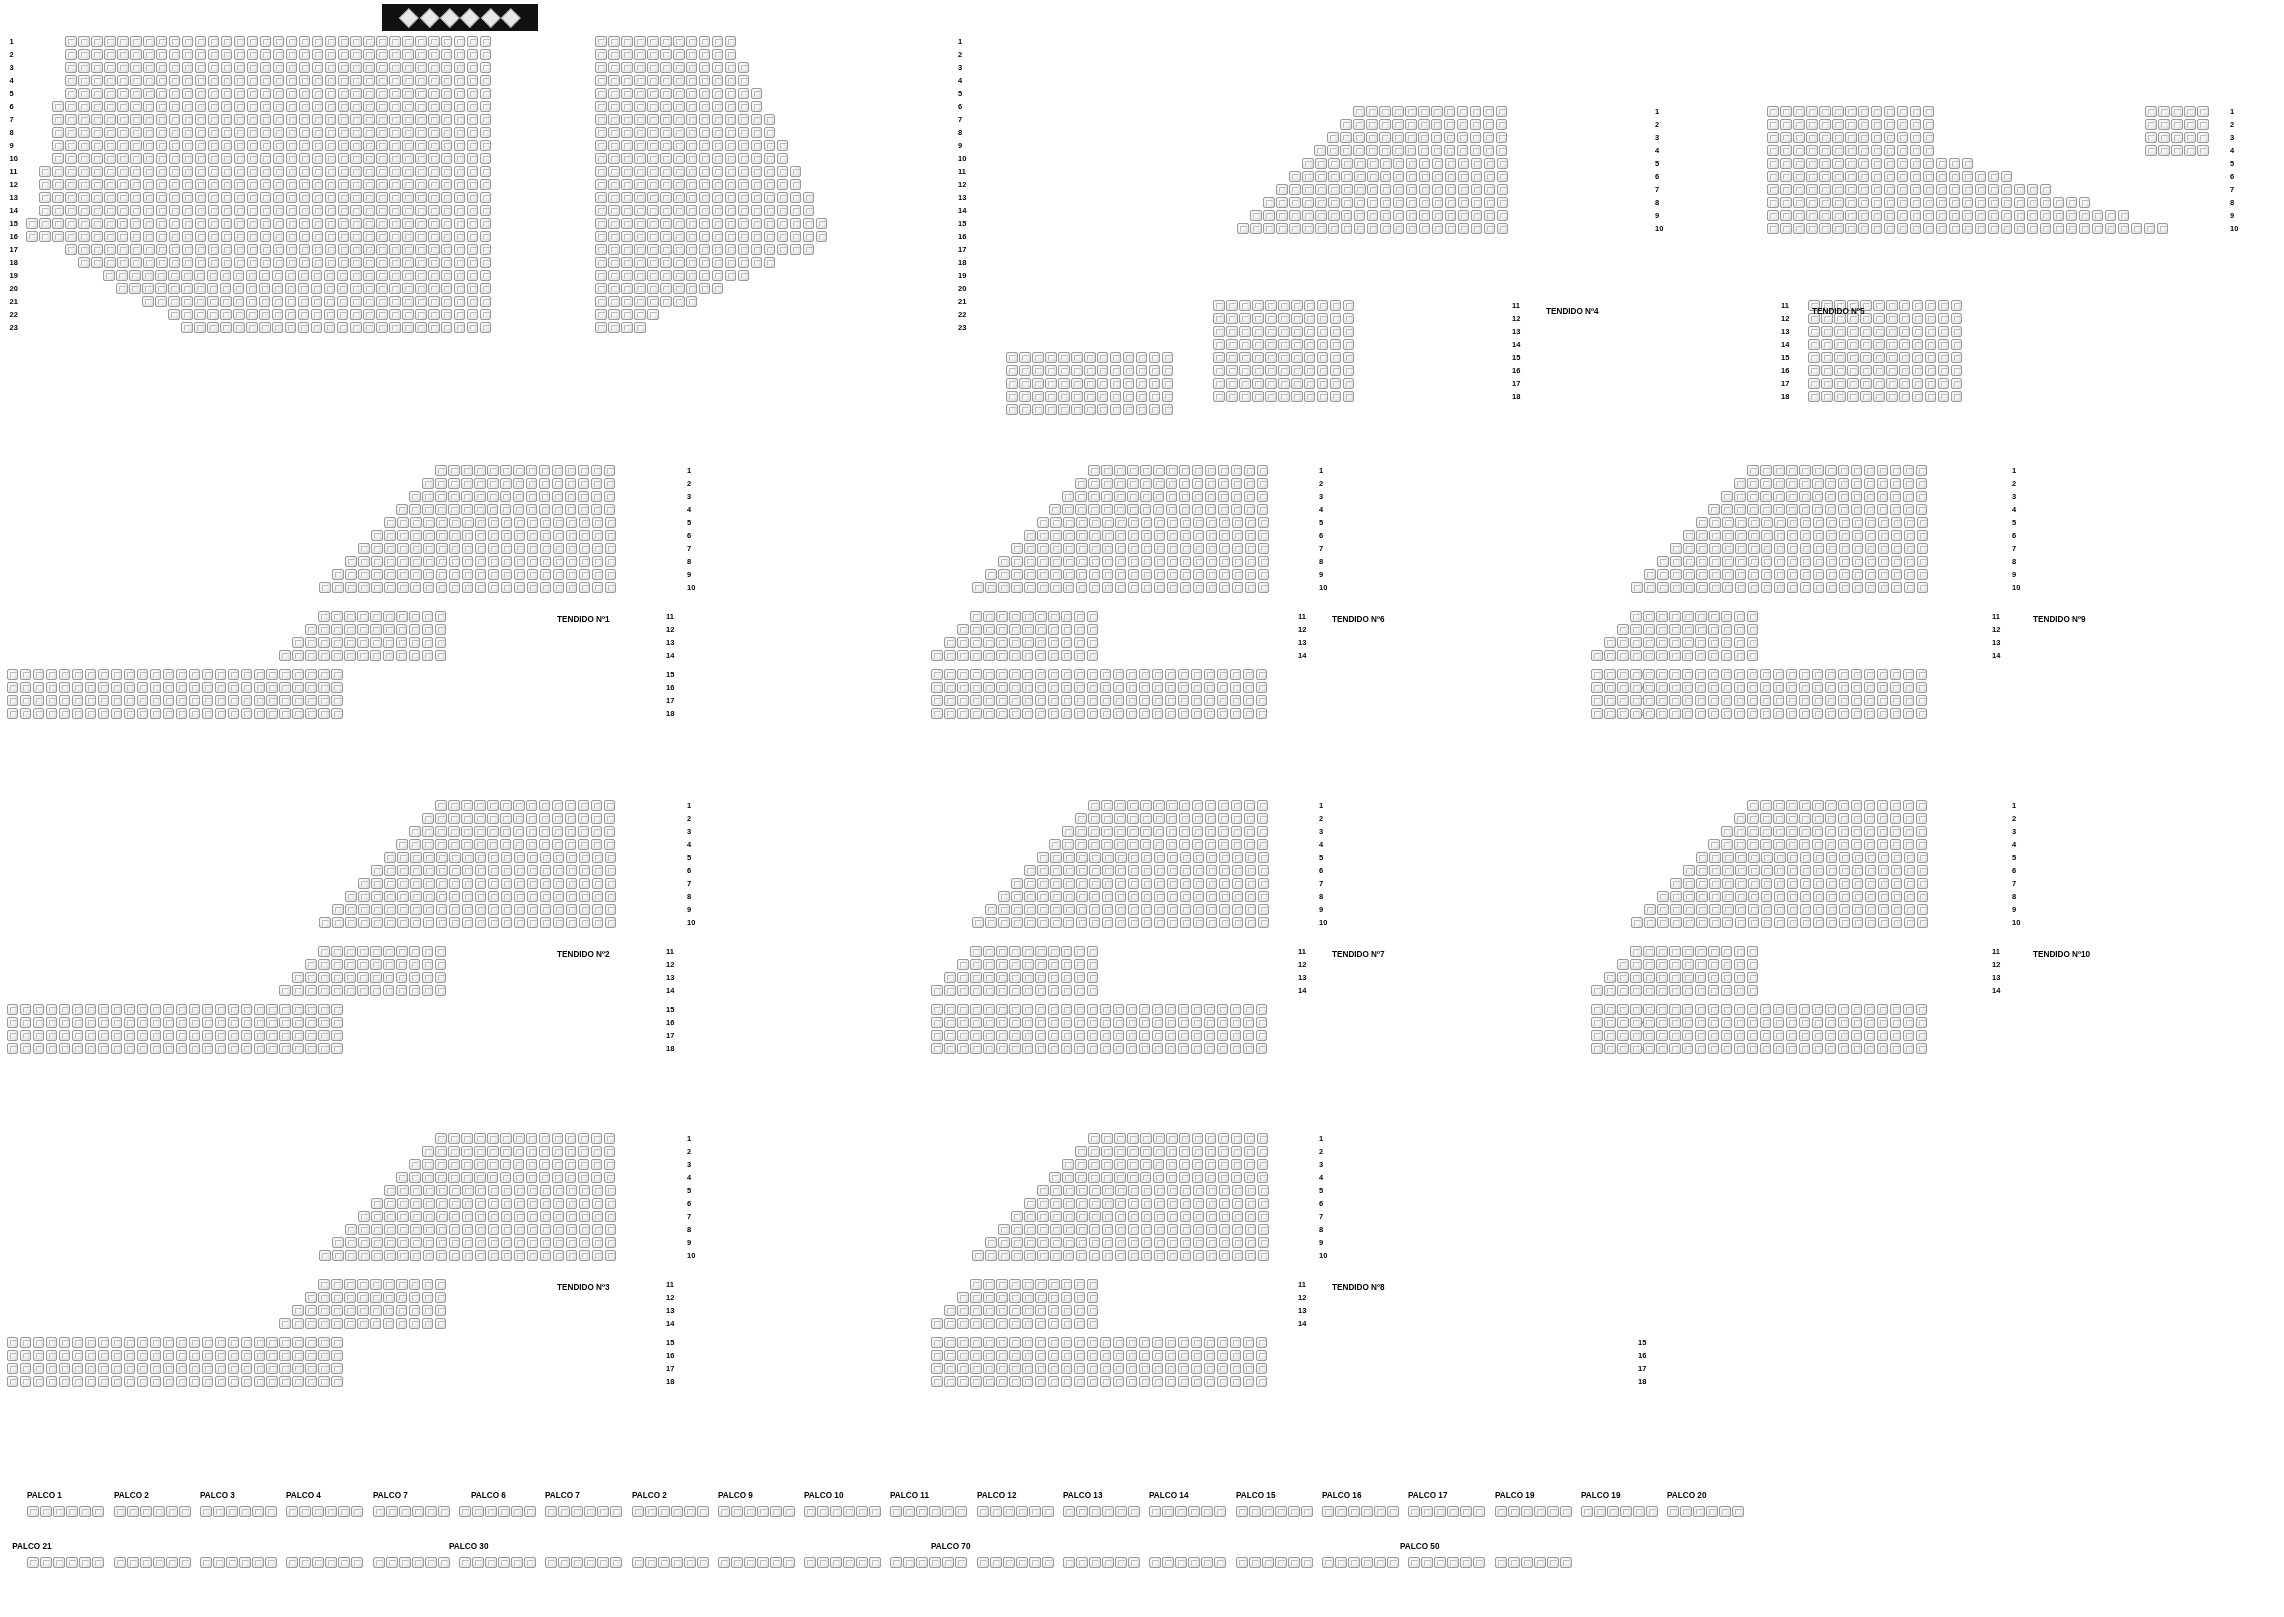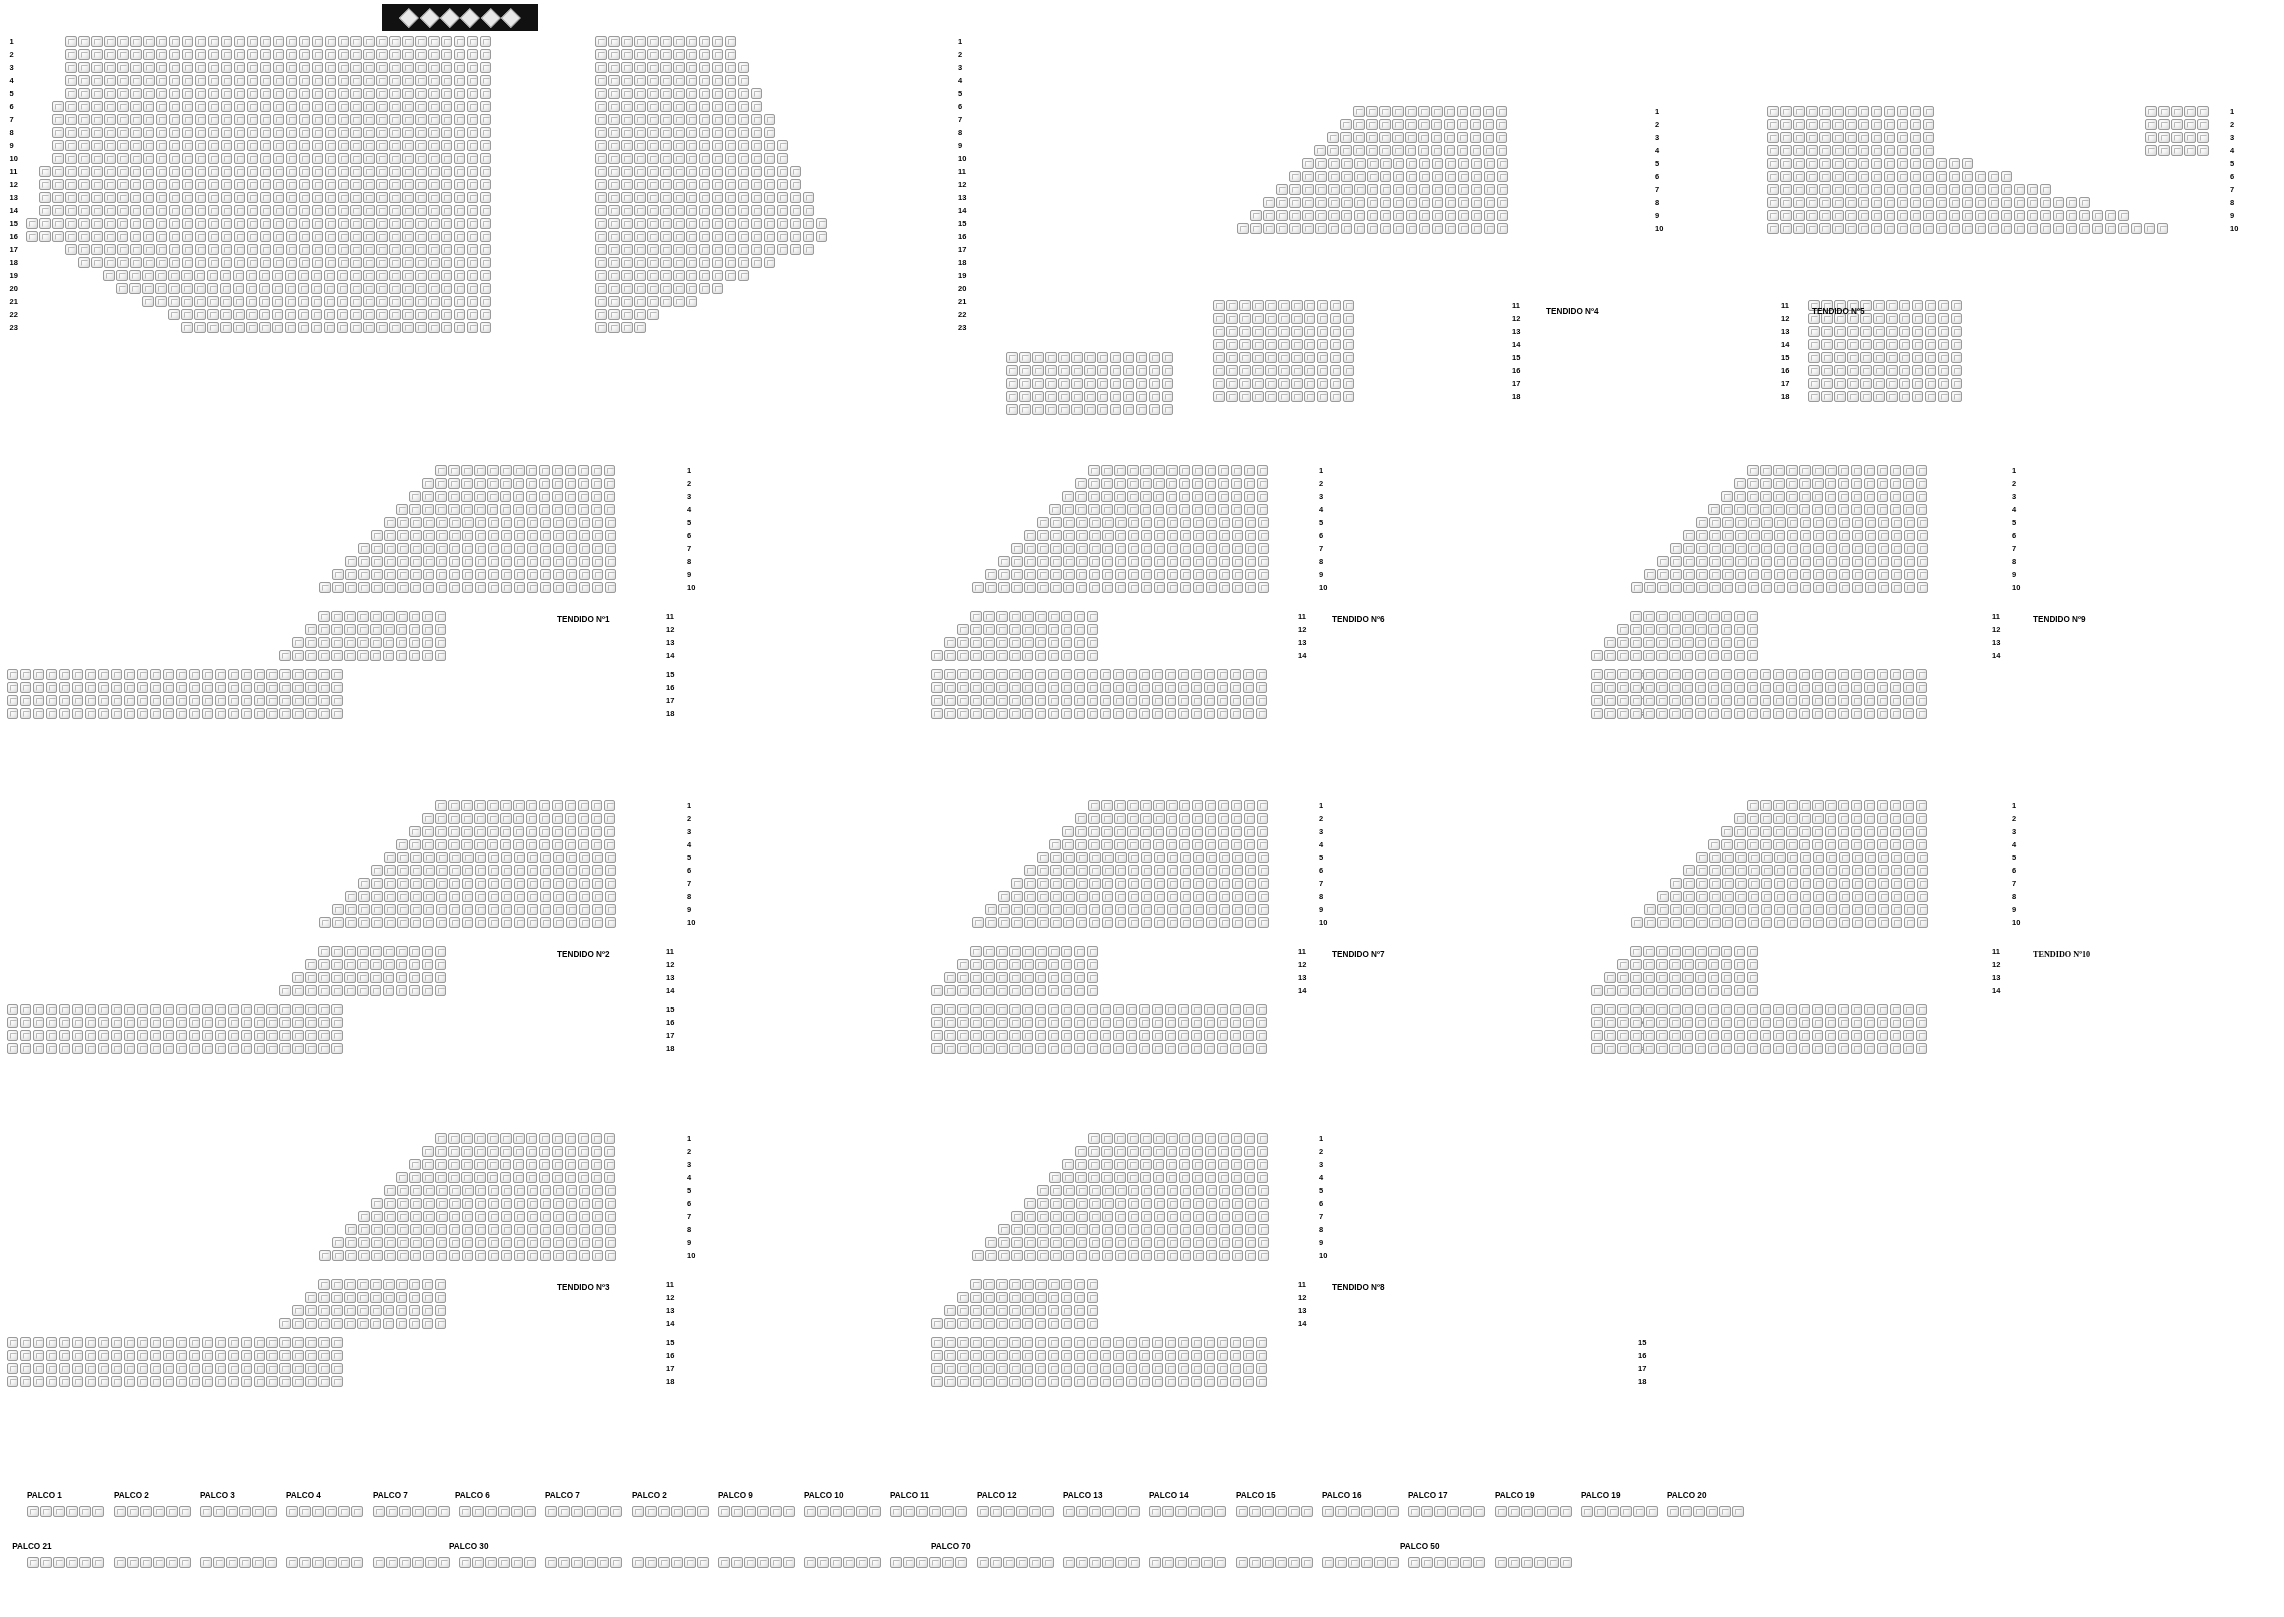--- a/index.html
+++ b/index.html
@@ -5222,21 +5222,21 @@
         <div class="seat"></div>
         <div class="seat"></div>
       </div>
     </div>
     <div class="rnum" style="left: 1992px; top: 945px; text-align: left;">
       <div>11</div>
       <div>12</div>
       <div>13</div>
       <div>14</div>
     </div>
-    <div class="caption" style="left: 2033px; top: 950px; font-family: Liberation Serif, serif;">TENDIDO Nº10</div>
+    <div class="caption" style="left: 2033px; top: 950px;">TENDIDO Nº10</div>
     <div class="block" style="left: 1591px; top: 1003px;">
       <div class="row" style="margin-left: 0px;">
         <div class="seat"></div>
         <div class="seat"></div>
         <div class="seat"></div>
         <div class="seat"></div>
         <div class="seat"></div>
         <div class="seat"></div>
         <div class="seat"></div>
         <div class="seat"></div>
@@ -5382,21 +5382,21 @@
     </div>
     <div class="palco-label" style="left: 373px; top: 1491px;">PALCO 7</div>
     <div class="palco-row" style="left: 373px; top: 1506px;">
       <div class="seat"></div>
       <div class="seat"></div>
       <div class="seat"></div>
       <div class="seat"></div>
       <div class="seat"></div>
       <div class="seat"></div>
     </div>
-    <div class="palco-label" style="left: 455px; top: 1491px;">PALCO 6</div>
+    <div class="palco-label" style="left: 471px; top: 1491px;">PALCO 6</div>
     <div class="palco-row" style="left: 459px; top: 1506px;">
       <div class="seat"></div>
       <div class="seat"></div>
       <div class="seat"></div>
       <div class="seat"></div>
       <div class="seat"></div>
       <div class="seat"></div>
     </div>
     <div class="palco-label" style="left: 545px; top: 1491px;">PALCO 7</div>
     <div class="palco-row" style="left: 545px; top: 1506px;">

